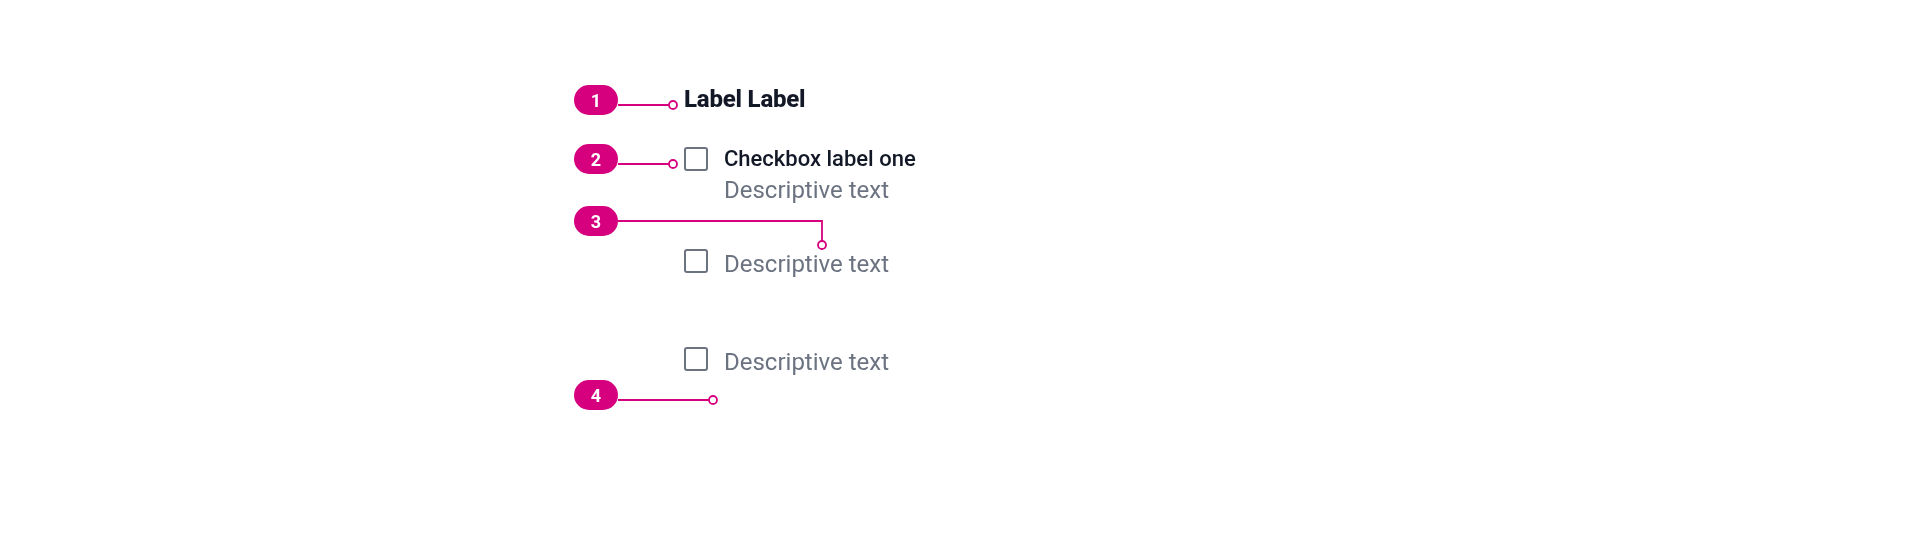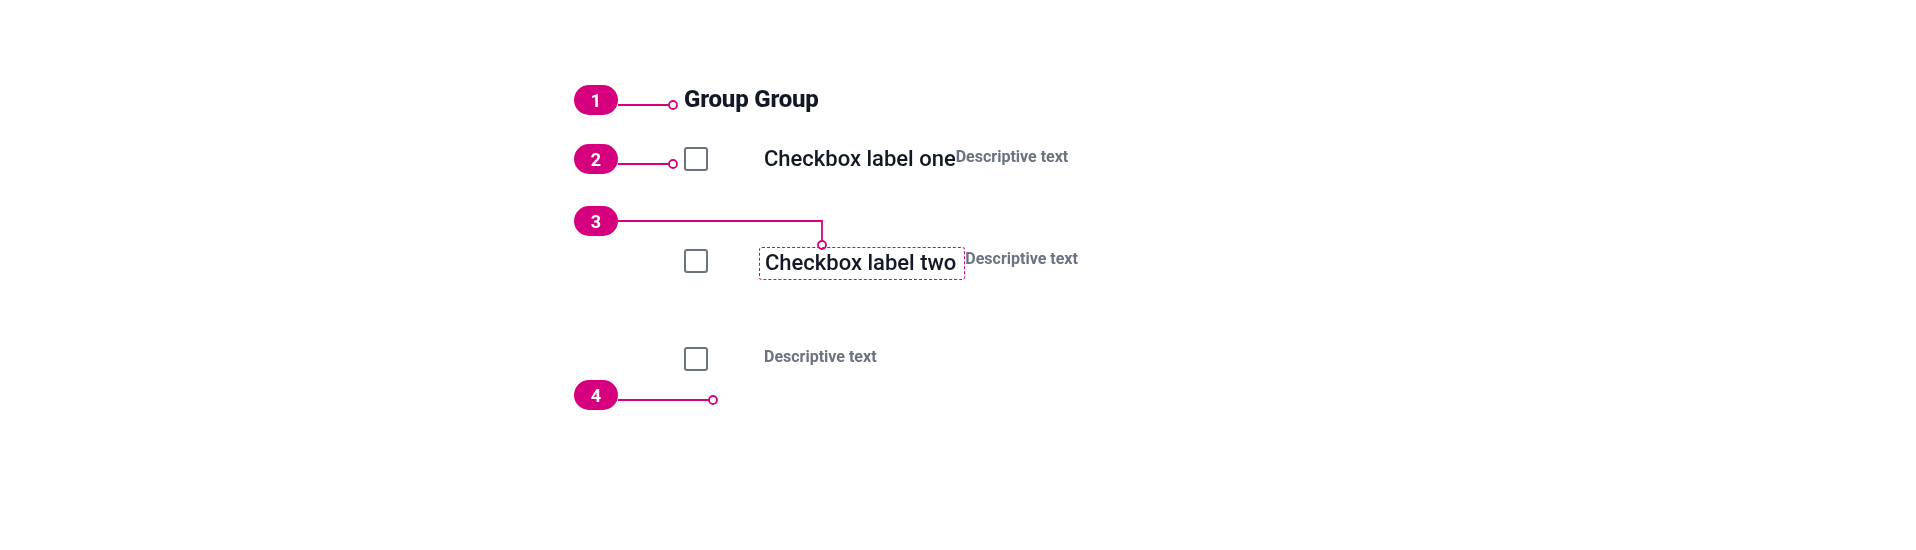--- a/index.html
+++ b/index.html
@@ -61,33 +61,32 @@
       width: 24px;
       height: 24px;
       border: 2px solid #6b7280;
       border-radius: 3px;
       background: #ffffff;
       margin-top: 2px;
       flex-shrink: 0;
     }
     .checkbox-texts {
       display: flex;
-      flex-direction: row;
-      margin-left: 40px;
+      flex-direction: column;
     }
     .checkbox-label {
       font-size: 22px;
       font-weight: 500;
       color: #121826;
       line-height: 1.25;
       display: inline-block;
     }
     .checkbox-desc {
-      font-size: 16px;
-      font-weight: 700;
+      font-size: 24px;
+      font-weight: 400;
       color: #6b7280;
       line-height: 1.3;
       margin-top: 2px;
     }
     
     .dashed-box {
       border: 1.5px dashed #d6007f;
       border-radius: 3px;
       padding: 1px 8px 2px 5px;
       margin-left: -5px;
@@ -111,21 +110,21 @@
     <span>1</span>
   </div>
 
   <div class="leader" style="left:618px; top:95px; width:60px; height:10px;">
     <svg width="60" height="10">
       <line x1="0" y1="5" x2="52" y2="5" stroke="#d6007f" stroke-width="1.8"></line>
       <circle cx="55" cy="5" r="4" fill="#ffffff" stroke="#d6007f" stroke-width="1.8"></circle>
     </svg>
   </div>
 
-  <div class="group-label pos-group-label">Group Group</div>
+  <div class="group-label pos-group-label">Label Label</div>
 
   <div class="badge badge-2">
     <span>2</span>
   </div>
 
   <div class="leader" style="left:618px; top:154px; width:60px; height:10px;">
     <svg width="60" height="10">
       <line x1="0" y1="5" x2="52" y2="5" stroke="#d6007f" stroke-width="1.8"></line>
       <circle cx="55" cy="5" r="4" fill="#ffffff" stroke="#d6007f" stroke-width="1.8"></circle>
     </svg>
@@ -146,21 +145,20 @@
   <div class="leader" style="left:618px; top:216px; width:212px; height:40px;">
     <svg width="212" height="40">
       <polyline points="0,5 204,5 204,26" fill="none" stroke="#d6007f" stroke-width="1.8"></polyline>
       <circle cx="204" cy="29" r="4" fill="#ffffff" stroke="#d6007f" stroke-width="1.8"></circle>
     </svg>
   </div>
 
   <div class="checkbox-row pos-row2">
     <div class="checkbox"></div>
     <div class="checkbox-texts">
-      <span class="checkbox-label dashed-box">Checkbox label two</span>
       <span class="checkbox-desc">Descriptive text</span>
     </div>
   </div>
 
   <div class="badge badge-4">
     <span>4</span>
   </div>
 
   <div class="leader" style="left:618px; top:390px; width:100px; height:10px;">
     <svg width="100" height="10">

